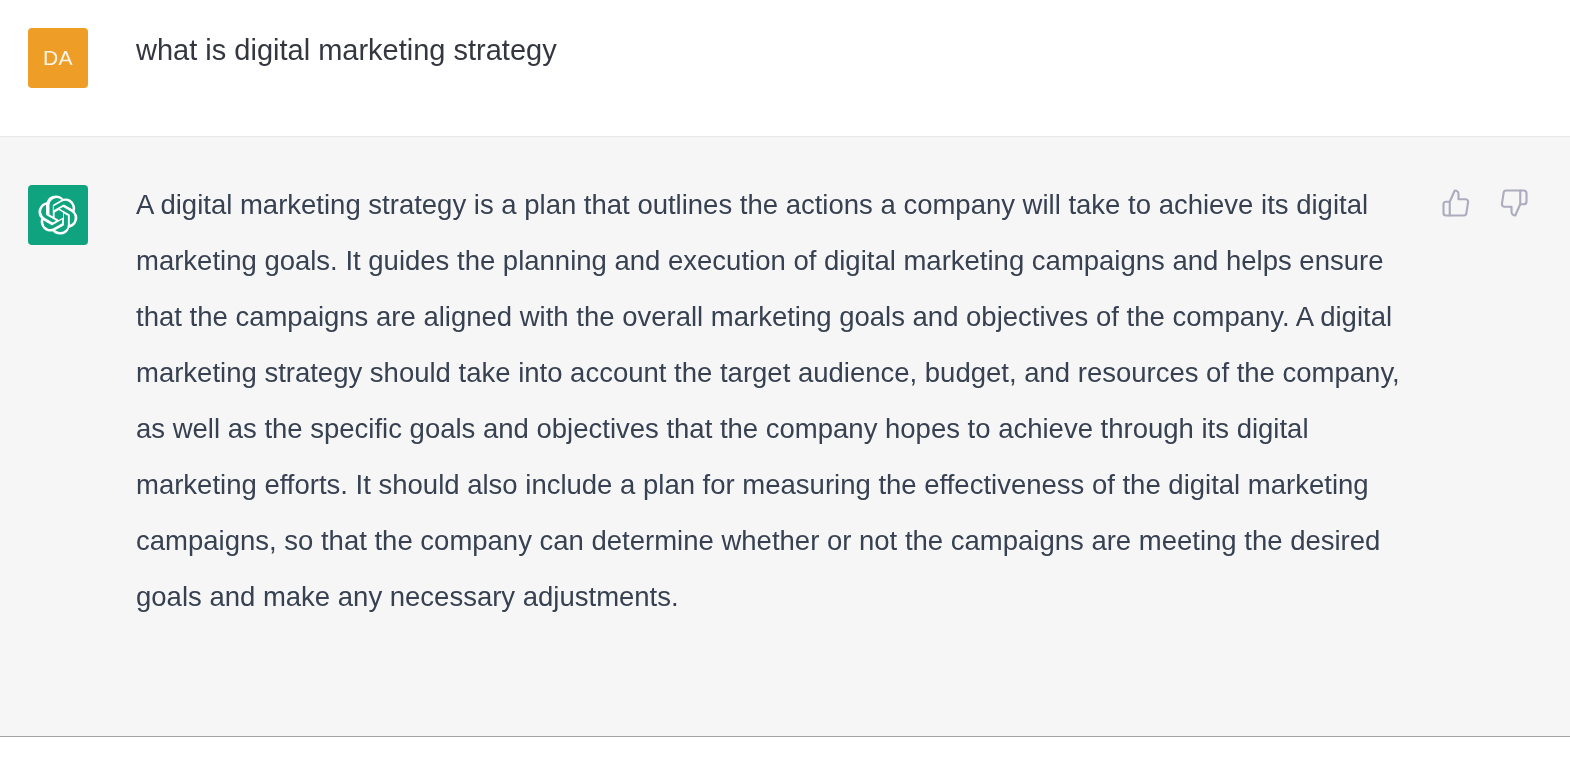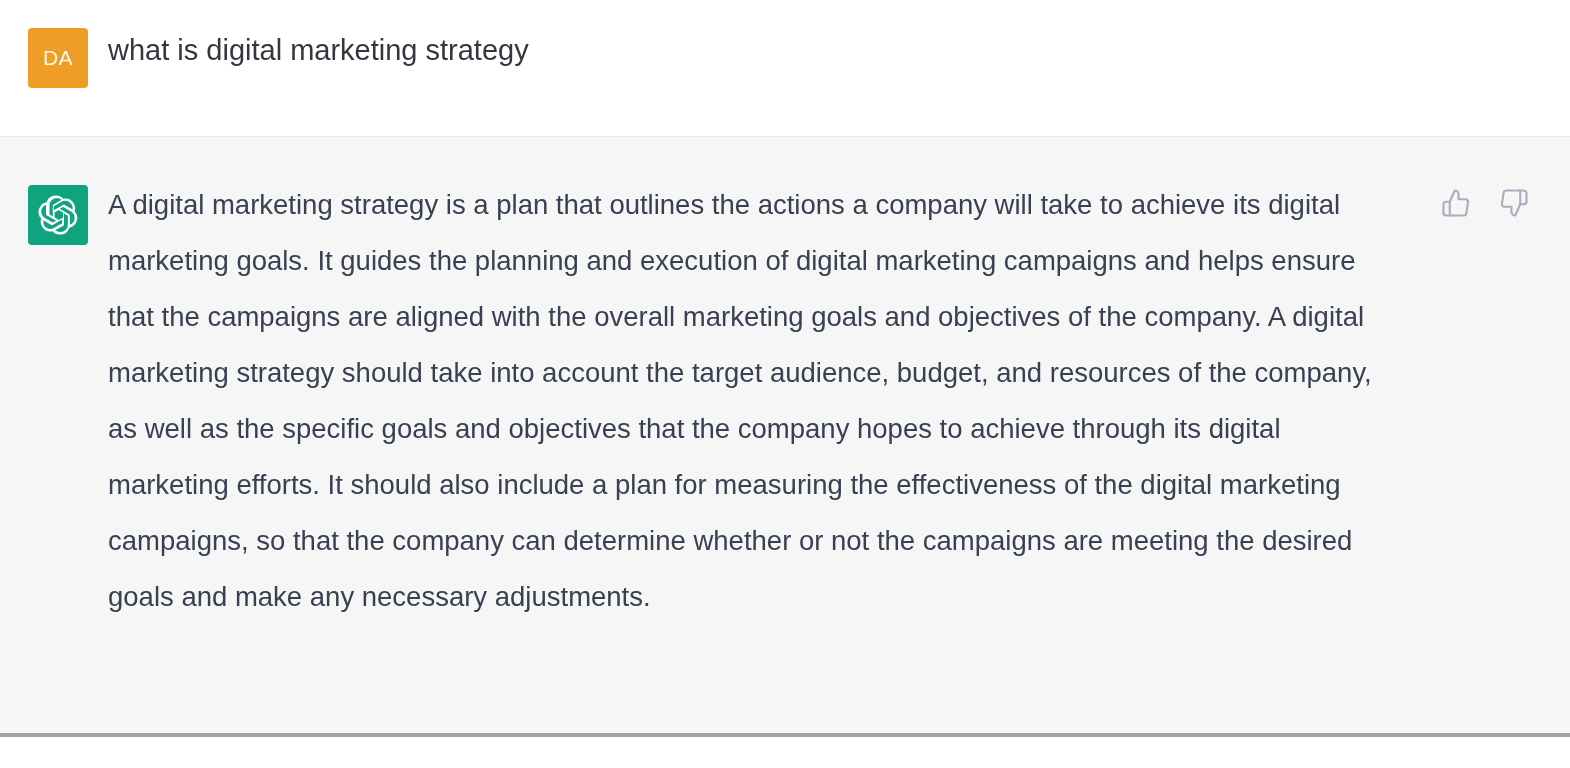--- a/index.html
+++ b/index.html
@@ -32,21 +32,21 @@
   }
 
   .msg-row.user {
     background: #ffffff;
     border-bottom: 1px solid #e8e8e9;
     min-height: 137px;
   }
 
   .msg-row.assistant {
     background: #f6f6f6;
-    border-bottom: 4px solid #a3a3a3;
+    border-bottom: 1px solid #a3a3a3;
     min-height: 600px;
   }
 
   .msg-inner {
     width: 1550px;
     box-sizing: border-box;
     display: flex;
     align-items: flex-start;
     position: relative;
   }
@@ -93,21 +93,21 @@
   }
 
   .avatar-assistant svg {
     width: 40px;
     height: 40px;
     display: block;
   }
 
   
   .msg-body {
-    padding-left: 20px;
+    padding-left: 48px;
     box-sizing: border-box;
   }
 
   .user-text {
     font-size: 29px;
     line-height: 40px;
     color: #353740;
     margin-top: 2px;
     font-family: "Liberation Sans", sans-serif;
     white-space: pre-wrap;

